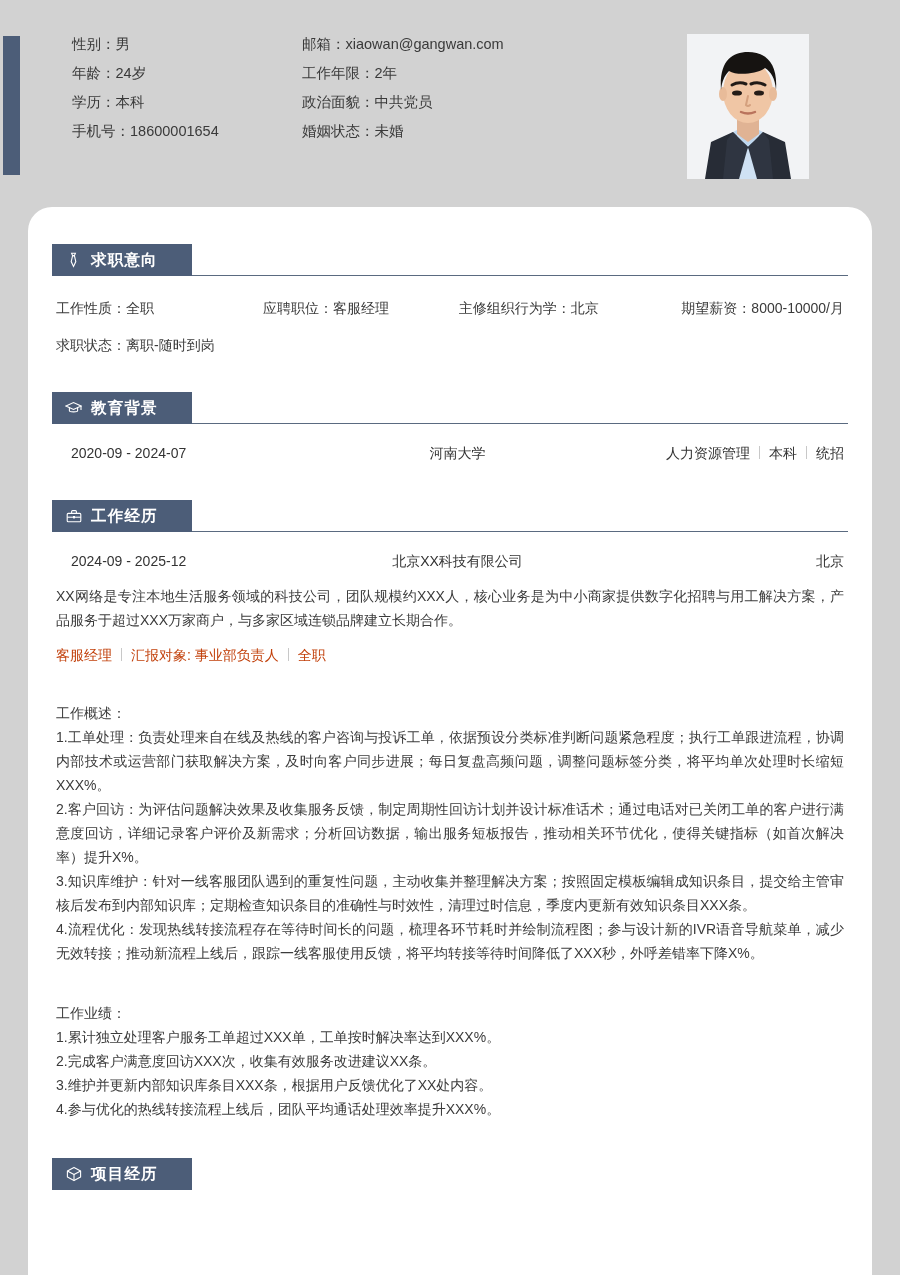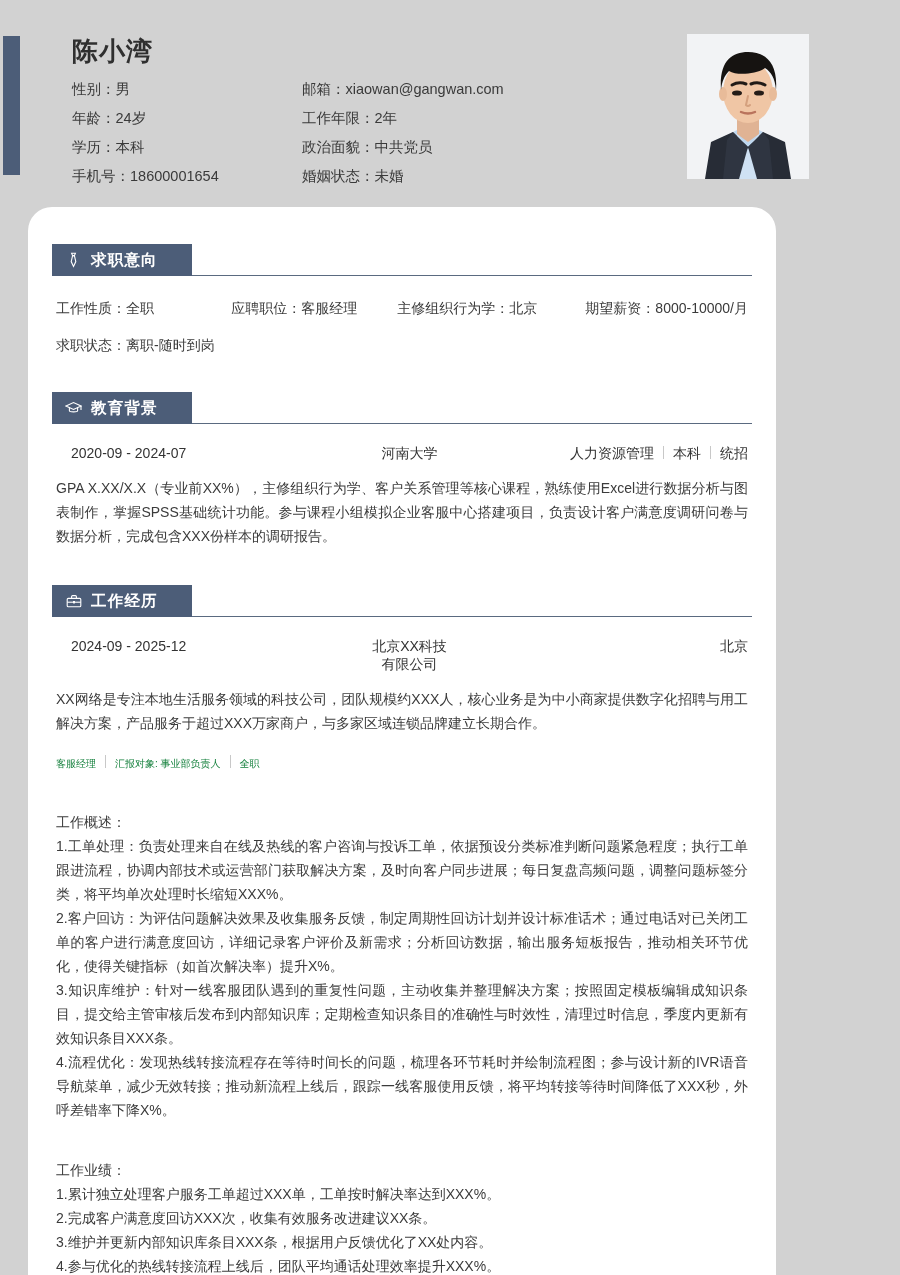--- a/index.html
+++ b/index.html
@@ -39,21 +39,21 @@
     position: absolute; left: 687px; top: 34px;
     width: 122px; height: 145px;
     background: #f4f5f7;
     overflow: hidden;
   }
   .photo svg { display: block; width: 122px; height: 145px; }
 
   
   .card {
     position: absolute; left: 28px; top: 207px;
-    width: 748px; height: 1068px;
+    width: 844px; height: 1068px;
     background: #ffffff;
     border-radius: 24px 24px 0 0;
     overflow: hidden;
   }
   .card-inner { padding: 0 24px; }
 
   
   .section { margin-top: 0; }
   .sec-head {
     position: relative;
@@ -115,41 +115,40 @@
     display: inline-block; width: 1px; height: 13px;
     background: #c8c8c8; margin: 0 9px; vertical-align: -1px;
   }
 
   .para {
     margin-top: 13px;
     font-size: 14px; color: #3b3b3b; line-height: 24px;
     text-align: justify;
   }
   .meta-line {
-    margin-top: 19px;
-    font-size: 10px; color: #15803d; line-height: 20px;
+    margin-top: 13px;
+    font-size: 14px; color: #c2410c; line-height: 20px;
   }
   .block {
     margin-top: 17px;
     font-size: 14px; color: #3b3b3b; line-height: 24px;
     white-space: pre-wrap;
     text-align: justify;
   }
   .block.gap { margin-top: 36px; }
 </style>
 </head>
 <body>
 
 <div class="page">
 
   <div class="header">
     <div class="accent-bar"></div>
 
     <div class="header-inner">
-      <div class="name">陈小湾</div>
 
       <div class="info-grid">
         <div class="info-item">
           <span class="lbl">性别：</span><span class="val">男</span>
         </div>
         <div class="info-item">
           <span class="lbl">邮箱：</span><span class="val">xiaowan@gangwan.com</span>
         </div>
 
         <div class="info-item">
@@ -263,21 +262,20 @@
         </div>
 
         <div class="sec-body">
           <div class="entry-head">
             <div class="eh-left">2020-09 - 2024-07</div>
             <div class="eh-center">河南大学</div>
             <div class="eh-right">
               <span>人力资源管理</span><span class="sep"></span><span>本科</span><span class="sep"></span><span>统招</span>
             </div>
           </div>
-          <div class="para">GPA X.XX/X.X（专业前XX%），主修组织行为学、客户关系管理等核心课程，熟练使用Excel进行数据分析与图表制作，掌握SPSS基础统计功能。参与课程小组模拟企业客服中心搭建项目，负责设计客户满意度调研问卷与数据分析，完成包含XXX份样本的调研报告。</div>
         </div>
       </div>
 
       <div class="section">
         <div class="sec-head">
           <div class="tag">
             <span class="ico">
               <svg width="16" height="14" viewBox="0 0 16 14" fill="none" stroke="#ffffff" stroke-width="1.1">
                 <rect x="1.2" y="4.4" width="13.6" height="8.4" rx="1"></rect>
                 <path d="M5.6 4.4 V2.6 c0-.6.5-1 1-1h2.8c.5 0 1 .4 1 1 v1.8"></path>

